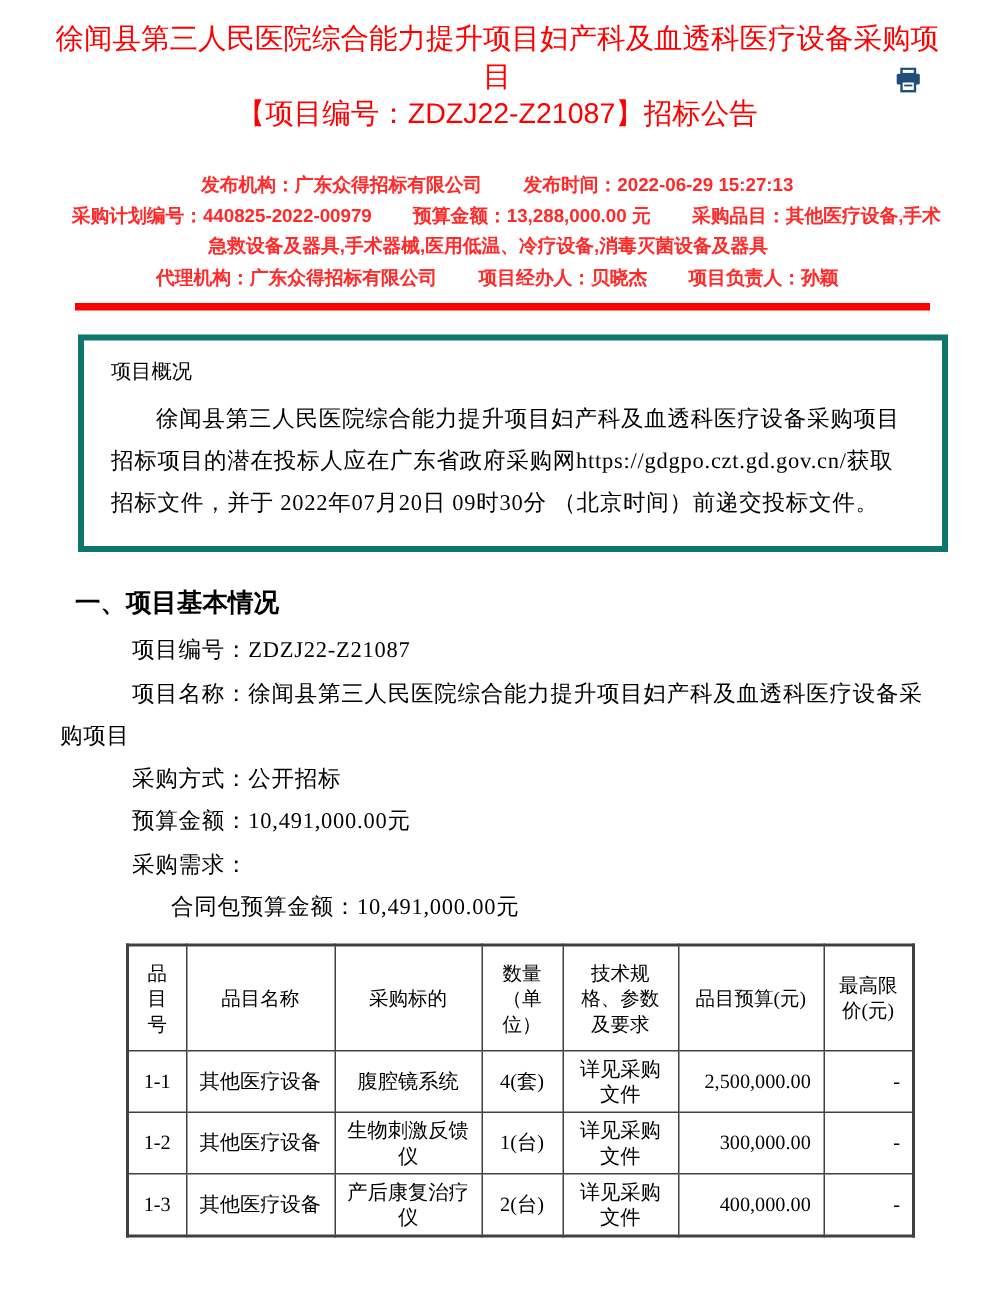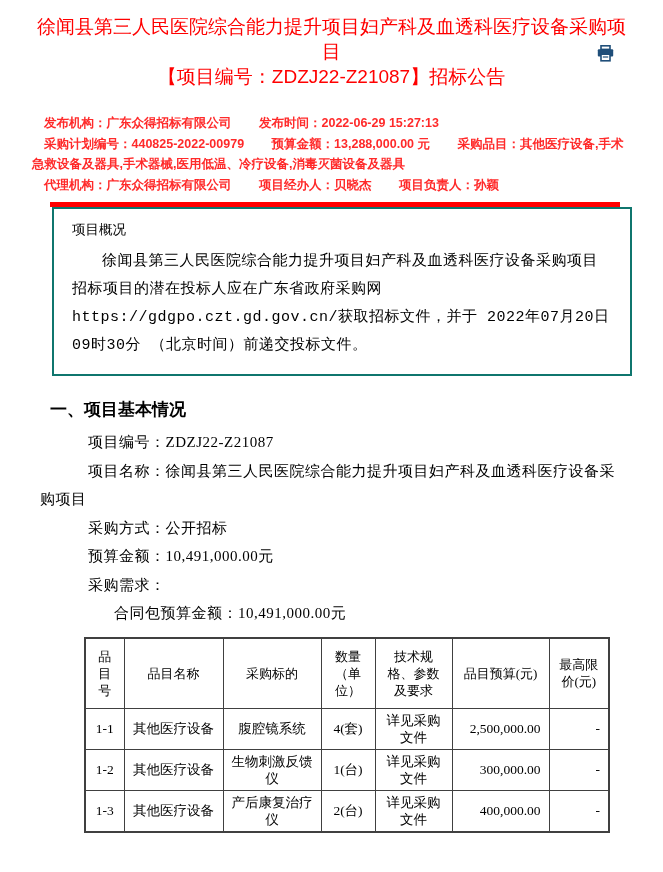--- a/index.html
+++ b/index.html
@@ -12,35 +12,35 @@
     margin:14px 28px 0 28px;text-align:center;
     font-family:"Liberation Sans","DejaVu Sans",sans-serif;
     font-weight:normal;font-size:19px;line-height:25px;color:#ff0000;
   }
   .printer-btn{
     position:absolute;left:597px;top:45px;width:17px;height:17px;
     cursor:pointer;border:none;background:transparent;padding:0;
   }
   
   .meta{
-    margin:24px 32px 0 32px;
+    margin:24px 32px 0 32px;text-align:center;
     font-family:"Liberation Sans","DejaVu Sans",sans-serif;
     font-weight:bold;font-size:12.5px;line-height:20.5px;color:#ff2a2a;
   }
   .meta p{margin:0;}
   .meta span{margin:0 12px;}
   
   .divider{height:5px;background:#ff0000;margin:7px 43px 0 50px;}
   
   .overview-box{
-    margin:0 31px 0 52px;border:2px solid #0f766e;
+    margin:16px 31px 0 52px;border:4px solid #0f766e;
     padding:12px 18px 14px 18px;
   }
   .overview-heading{margin:0 0 10px 0;font-size:13.5px;font-weight:normal;line-height:17px;}
-  .overview-para{margin:0;font-size:15px;line-height:28px;text-indent:2em;letter-spacing:0.5px;font-family:Liberation Mono, monospace;}
+  .overview-para{margin:0;font-size:15px;line-height:28px;text-indent:2em;letter-spacing:0.5px;}
   
   .section-heading{margin:21px 35px 0 50px;font-size:17px;font-weight:bold;line-height:26px;}
   .detail{margin:0 33px 0 40px;font-size:15px;line-height:28.5px;letter-spacing:0.5px;}
   .detail p{margin:0;text-indent:48px;}
   .detail p.deep{text-indent:74px;}
   .detail p:first-child{margin-top:5px;}
   
   table.items{
     margin:9px 0 0 84px;border-collapse:collapse;table-layout:fixed;width:524px;
     border:2px solid #404040;

